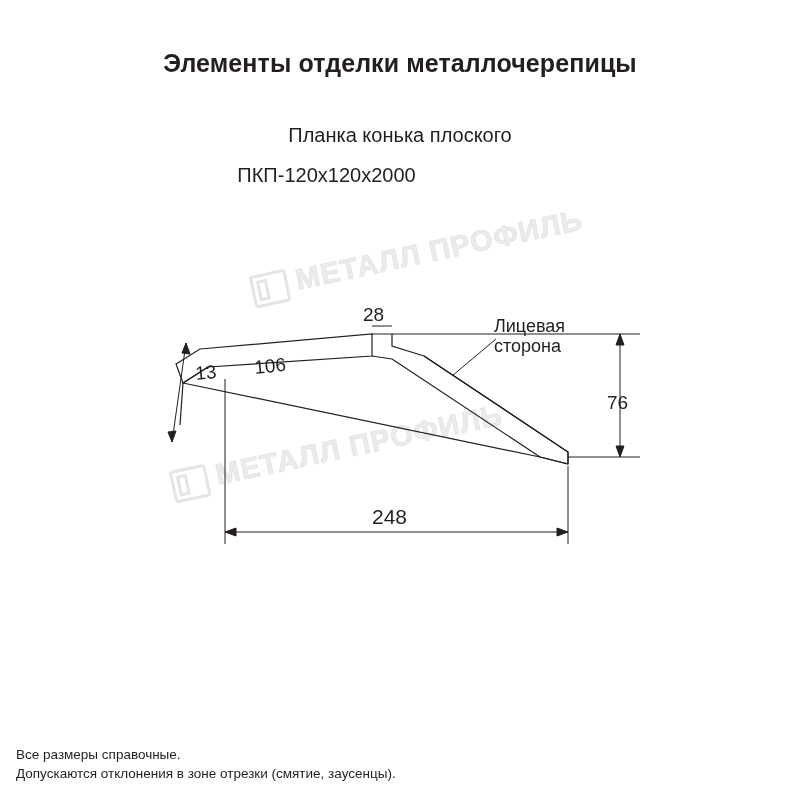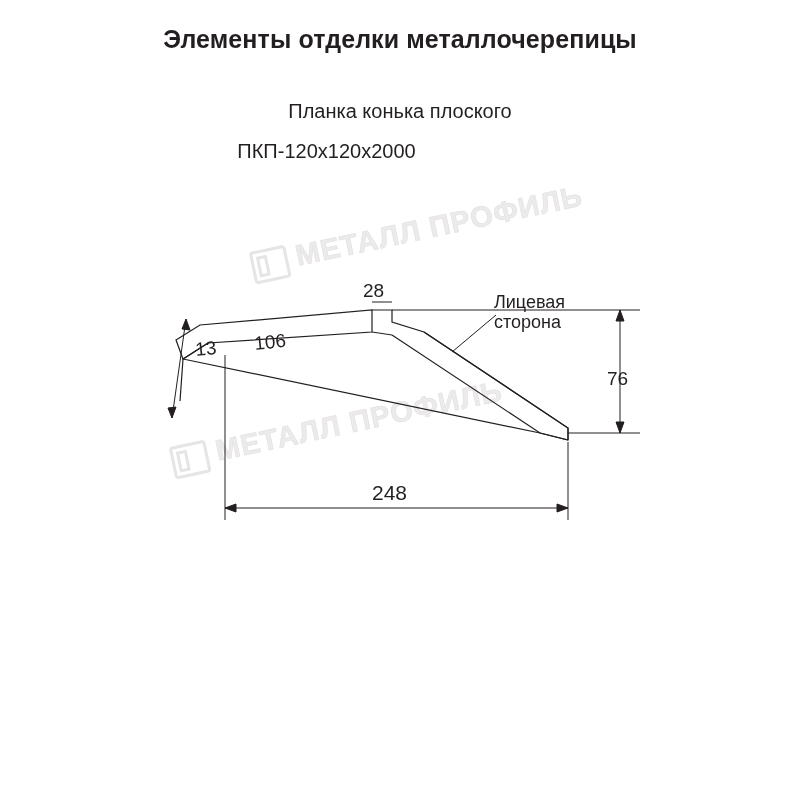--- a/index.html
+++ b/index.html
@@ -11,20 +11,21 @@
     width: 800px;
     height: 800px;
     position: relative;
     font-family: "Liberation Sans", sans-serif;
     color: #231f20;
     overflow: hidden;
   }
   .page {
     position: absolute;
     inset: 0;
+    margin-top: 24px;
   }
   .title-block {
     position: absolute;
     top: 26px;
     left: 0;
     width: 800px;
     text-align: center;
   }
   .main-title {
     font-size: 25px;
@@ -161,14 +162,18 @@
 
       <g fill="none" stroke="#231f20" stroke-width="1">
         <path d="M452 172 L496 135"></path>
       </g>
       <text x="494" y="128" font-size="18">Лицевая</text>
       <text x="494" y="148" font-size="18">сторона</text>
 
     </svg>
   </div>
 
+  <div class="footnotes">
+    <div>Все размеры справочные.</div>
+    <div>Допускаются отклонения в зоне отрезки (смятие, заусенцы).</div>
+  </div>
 
 </div>
 
 </body></html>

